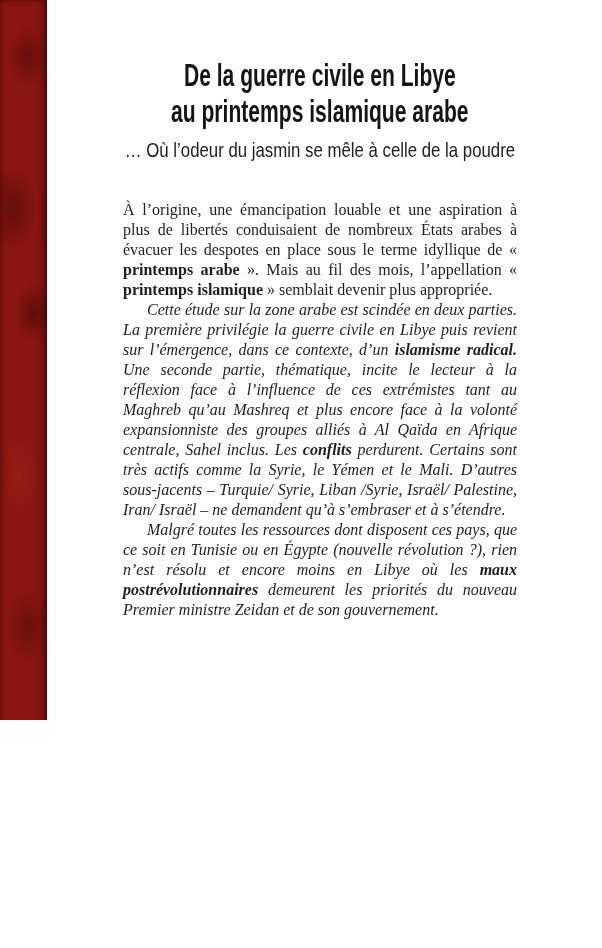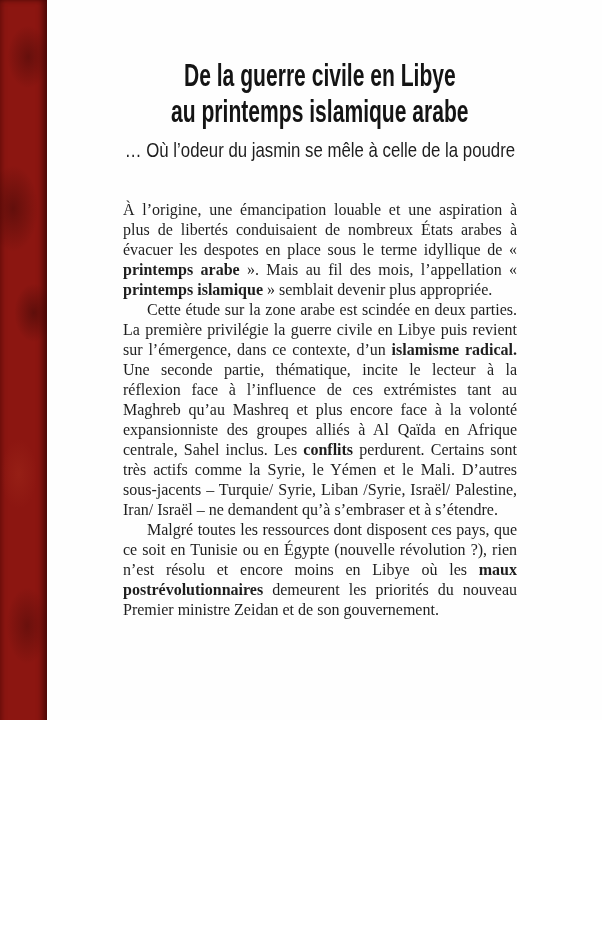--- a/index.html
+++ b/index.html
@@ -32,21 +32,21 @@
   }
   .subtitle{
     margin-top:8px;font-size:21px;line-height:24px;white-space:nowrap;color:#1d1d1d;
     transform:scaleX(.80);transform-origin:50% 50%;
   }
   .body-text{
     position:absolute;left:123px;top:200px;width:394px;
     font-size:16px;line-height:20px;text-align:justify;color:#1e1e1e;
   }
   .body-text p{margin:0;}
-  .body-text p + p{text-indent:24px;}
+  .body-text p + p{text-indent:24px;font-style:italic;}
   .body-text b{font-weight:bold;}
   .bio{
     position:absolute;left:123px;top:712px;width:394px;
     font-style:italic;font-size:15.5px;line-height:22px;text-align:justify;color:#1e1e1e;
   }
   .bio b{font-weight:bold;}
   .isbn{position:absolute;left:124px;top:861px;font-size:13.5px;letter-spacing:.2px;color:#1e1e1e;}
   .price{position:absolute;left:124px;top:879px;font-size:19px;color:#1e1e1e;}
   .barcode{position:absolute;left:408px;top:831px;width:118px;}
   .barcode-bars{display:flex;height:51px;width:103px;margin-left:6px;}

